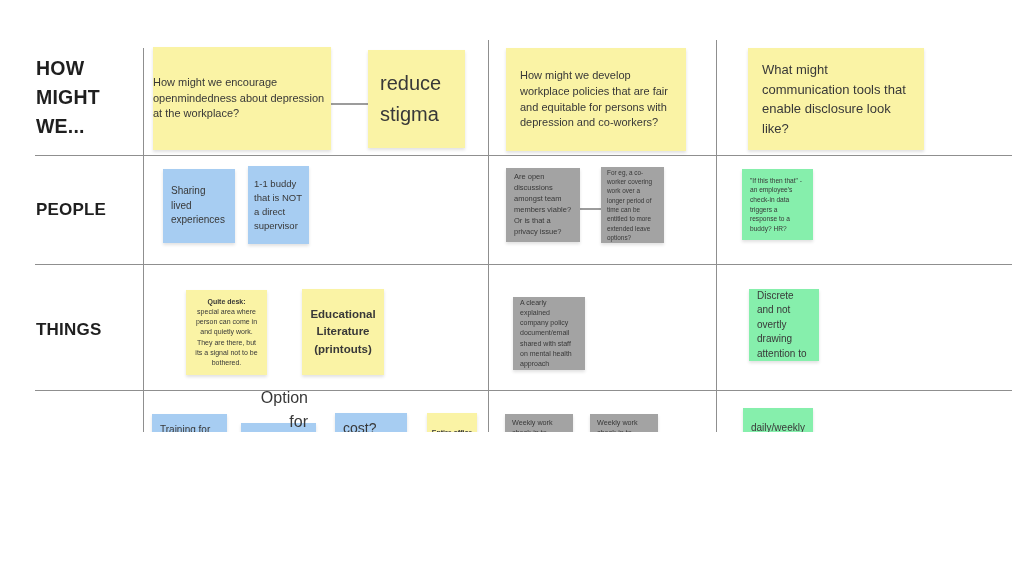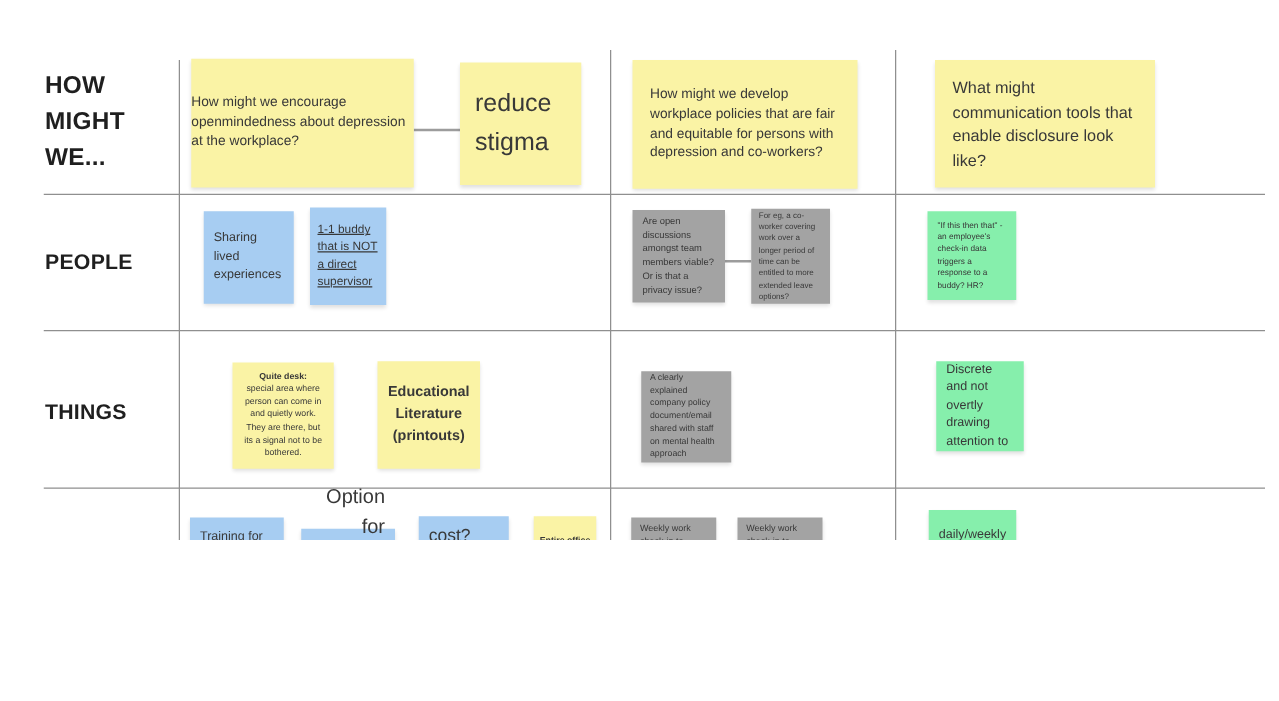--- a/index.html
+++ b/index.html
@@ -39,21 +39,21 @@
   
   .connector { position:absolute; height:2px; background:#9c9c9c; }
 
   
   .n-hmw1 { left:153px; top:47px;  width:178px; height:103px; font-size:11px; padding:12px 0; }
   .n-hmw2 { left:368px; top:50px;  width:97px;  height:98px;  font-size:20px; line-height:1.55; padding:8px 12px; }
   .n-hmw3 { left:506px; top:48px;  width:180px; height:103px; font-size:11px; padding:12px 14px; }
   .n-hmw4 { left:748px; top:48px;  width:176px; height:102px; font-size:13px; line-height:1.5; padding:12px 14px; }
 
   .n-pb1  { left:163px; top:169px; width:72px;  height:74px;  font-size:10px; padding:6px 8px; }
-  .n-pb2  { left:248px; top:166px; width:61px;  height:78px;  font-size:9.5px; padding:17px 6px;text-decoration:underline; }
+  .n-pb2  { left:248px; top:166px; width:61px;  height:78px;  font-size:9.5px; padding:17px 6px; }
   .n-pg1  { left:506px; top:168px; width:74px;  height:74px;  font-size:7.5px; padding:5px 8px; }
   .n-pg2  { left:601px; top:167px; width:63px;  height:76px;  font-size:6.4px; padding:4px 6px; }
   .n-pp1  { left:742px; top:169px; width:71px;  height:71px;  font-size:6.6px; padding:4px 8px; }
 
   .n-tq   { left:186px; top:290px; width:81px;  height:85px;  font-size:7px;  padding:5px 7px; }
   .n-tel  { left:302px; top:289px; width:82px;  height:86px;  font-size:11.5px; line-height:1.5; padding:5px 6px; }
   .n-tg1  { left:513px; top:297px; width:72px;  height:73px;  font-size:7px;  padding:5px 7px; }
   .n-tp1  { left:749px; top:289px; width:70px;  height:72px;  font-size:10px; padding:5px 8px; }
 
   .n-ab1  { left:152px; top:414px; width:75px;  height:75px;  font-size:10px; padding:6px 8px; }

